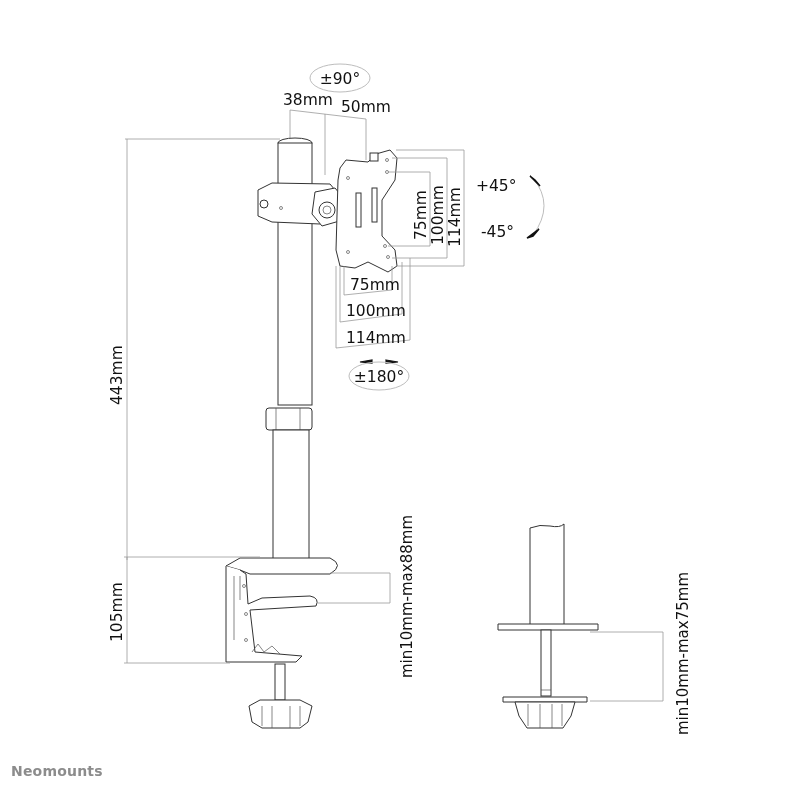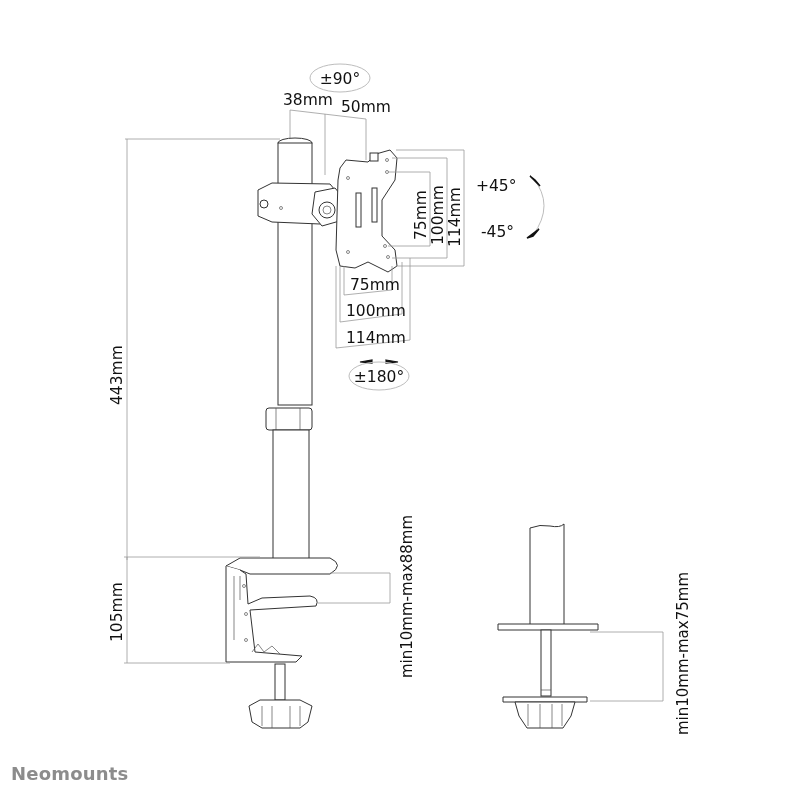--- a/index.html
+++ b/index.html
@@ -2,21 +2,21 @@
 <html><head>
   <meta charset="utf-8">
   <style>
     html, body { margin: 0; padding: 0; background: #ffffff; }
     body { width: 800px; height: 800px; position: relative; overflow: hidden;
            font-family: "Liberation Sans", "DejaVu Sans", sans-serif; }
     #canvas { position: absolute; left: 0; top: 0; width: 800px; height: 800px; }
     .lbl { font-family: "DejaVu Sans", "Liberation Sans", sans-serif; font-size: 15.5px; fill: #111; }
     .lbl-sm { font-family: "DejaVu Sans", "Liberation Sans", sans-serif; font-size: 15px; fill: #111; }
     .brand { position: absolute; left: 11px; top: 763px; font-family: "DejaVu Sans", "Liberation Sans", sans-serif;
-             font-size: 18px; font-weight: bold; color: #8c8c8c; letter-spacing: 0.2px; }
+             font-size: 14px; font-weight: bold; color: #8c8c8c; letter-spacing: 0.2px; }
     .dim { stroke: #9a9a9a; stroke-width: 0.8; fill: none; }
     .part { stroke: #333; stroke-width: 1; fill: #fff; }
     .thin { stroke: #555; stroke-width: 0.7; fill: none; }
     .oval { stroke: #bdbdbd; stroke-width: 1; fill: none; }
   </style>
 </head>
 <body>
 
 <svg id="canvas" viewBox="0 0 800 800" xmlns="http://www.w3.org/2000/svg">
 

